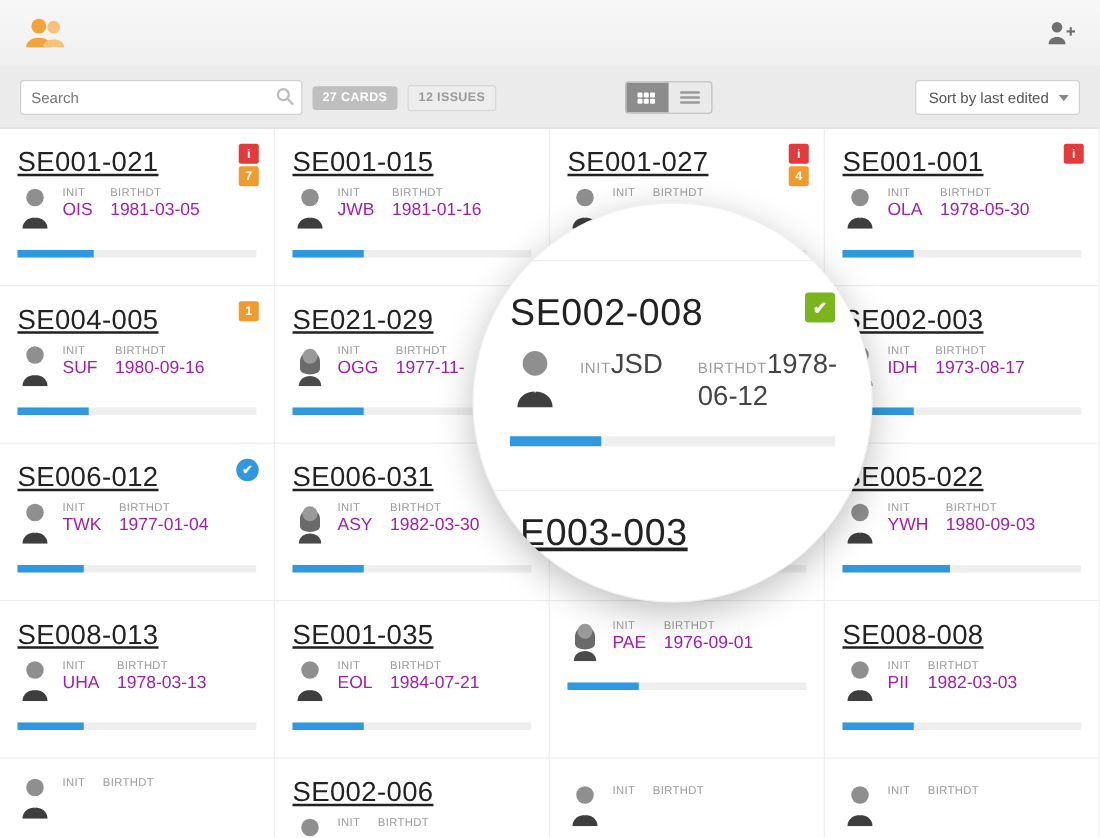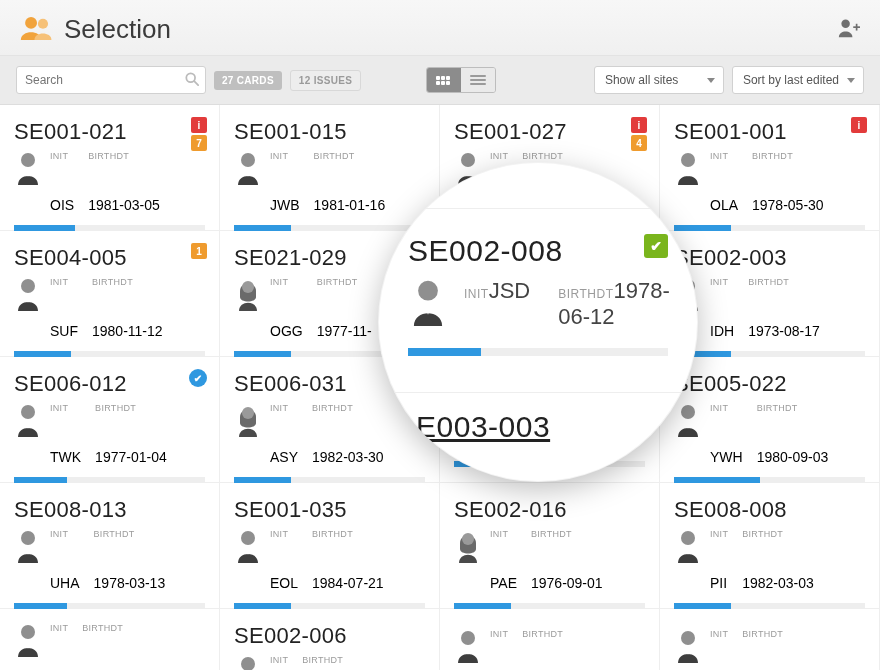--- a/index.html
+++ b/index.html
@@ -4,48 +4,48 @@
 <style>
   * { box-sizing: border-box; margin: 0; padding: 0; }
   html, body { width: 880px; height: 670px; font-family: "Helvetica Neue", Arial, sans-serif; background: #fff; color: #333; overflow: hidden; }
   .header { display: flex; align-items: center; padding: 14px 20px 10px 20px; background: linear-gradient(#f7f7f7,#f0f0f0); border-bottom: 1px solid #e3e3e3; }
   .header .title { font-size: 26px; font-weight: 300; color: #3b3b3b; margin-left: 10px; }
   .header .spacer { flex: 1; }
   .people-icon svg { width: 34px; height: 24px; }
   .adduser-icon svg { width: 22px; height: 20px; }
 
   .toolbar { display: flex; align-items: center; gap: 8px; padding: 10px 16px; background: #ebebeb; border-bottom: 1px solid #ddd; }
-  .search-wrap { position: relative; width: 190px; }
+  .search-wrap { position: relative; width: 226px; }
   .search-input { width: 100%; height: 28px; border: 1px solid #d1d1d1; border-radius: 3px; padding: 0 28px 0 8px; font-size: 12px; color: #888; background: #fff; }
   .search-btn { position: absolute; right: 4px; top: 4px; width: 20px; height: 20px; border: none; background: transparent; cursor: pointer; color: #bbb; font-size: 14px; }
   .pill { background: #bfbfbf; color: #fff; font-size: 10px; font-weight: 600; padding: 4px 8px; border-radius: 3px; letter-spacing: .3px; }
   .pill.light { background: #ededed; color: #9a9a9a; border: 1px solid #d8d8d8; }
   .toolbar .gap { flex: .6; }
   .view-toggle { display: flex; border: 1px solid #bdbdbd; border-radius: 3px; overflow: hidden; }
   .view-btn { width: 34px; height: 24px; display: flex; align-items: center; justify-content: center; background: #eaeaea; border: none; cursor: pointer; }
   .view-btn.active { background: #8c8c8c; }
   .grid-glyph { width: 16px; display: grid; grid-template-columns: repeat(3, 4px); grid-template-rows: repeat(2, 4px); gap: 1px; }
   .grid-glyph span { background: #fff; border-radius: 1px; }
   .view-btn:not(.active) .grid-glyph span,
   .view-btn:not(.active) .list-glyph span { background: #9a9a9a; }
   .list-glyph { display: flex; flex-direction: column; gap: 2px; }
   .list-glyph span { width: 16px; height: 2px; background: #fff; border-radius: 1px; }
   .toolbar .gap2 { flex: 1; }
   .dropdown { position: relative; height: 28px; border: 1px solid #d1d1d1; background: #fff; border-radius: 3px; font-size: 12px; color: #555; display: flex; align-items: center; padding: 0 24px 0 10px; min-width: 130px; cursor: pointer; }
   .dropdown .caret { position: absolute; right: 8px; top: 11px; width: 0; height: 0; border-left: 4px solid transparent; border-right: 4px solid transparent; border-top: 5px solid #888; }
 
   .grid { display: grid; grid-template-columns: repeat(4, 1fr); }
   .card { border-right: 1px solid #eee; border-bottom: 1px solid #eee; padding: 14px 14px 12px 14px; position: relative; height: 126px; }
-  .card-id { font-size: 22px; font-weight: 400; color: #222; margin-bottom: 6px; letter-spacing: .3px; }
+  .card-id { font-size: 22px; font-weight: 400; color: #222; margin-bottom: 6px; letter-spacing: .3px; text-decoration: underline; }
   .card-body { display: flex; align-items: flex-start; gap: 8px; }
   .avatar svg { width: 28px; height: 34px; }
   .meta { display: flex; gap: 14px; }
   .meta .col { display: flex; flex-direction: column; }
   .meta .lbl { font-size: 9px; color: #9b9b9b; letter-spacing: .3px; }
-  .meta .val { font-size: 14px; color: #000000; margin-top: 36px; }
+  .meta .val { font-size: 14px; color: #a21caf; }
   .progress { margin-top: 12px; height: 6px; background: #eee; border-radius: 0; position: relative; }
   .progress .bar { position: absolute; left: 0; top: 0; bottom: 0; background: #2f98e0; }
   .badges { position: absolute; top: 12px; right: 12px; display: flex; flex-direction: column; gap: 2px; }
   .badge { width: 16px; height: 16px; border-radius: 2px; color: #fff; font-size: 10px; font-weight: 700; display: flex; align-items: center; justify-content: center; }
   .badge.red { background: #e23b3b; }
   .badge.orange { background: #ef9b2e; }
   .verify { position: absolute; top: 12px; right: 12px; width: 18px; height: 18px; border-radius: 50%; background: #2f98e0; display: flex; align-items: center; justify-content: center; }
   .verify::after { content: "✔"; color: #fff; font-size: 10px; font-weight: 700; }
 
   
@@ -85,21 +85,20 @@
 
 <div class="header">
   <span class="people-icon">
     <svg viewBox="0 0 40 28">
         <circle cx="13" cy="8" r="7" fill="#f1a33c"></circle>
         <path d="M1 28 C1 16 25 16 25 28 Z" fill="#f1a33c"></path>
         <circle cx="27" cy="9" r="6" fill="#f6c178"></circle>
         <path d="M17 28 C17 18 37 18 37 28 Z" fill="#f6c178"></path>
       </svg>
   </span>
-  <span class="title">Selection</span>
   <span class="spacer"></span>
   <span class="adduser-icon">
     <svg viewBox="0 0 26 22">
         <circle cx="9" cy="6" r="5" fill="#6f6f6f"></circle>
         <path d="M1 22 C1 13 17 13 17 22 Z" fill="#6f6f6f"></path>
         <rect x="18" y="9" width="8" height="2" fill="#6f6f6f"></rect>
         <rect x="21" y="6" width="2" height="8" fill="#6f6f6f"></rect>
       </svg>
   </span>
 </div>
@@ -131,24 +130,20 @@
     <button class="view-btn">
         <span class="list-glyph">
           <span></span>
           <span></span>
           <span></span>
         </span>
       </button>
   </div>
   <span class="gap2"></span>
   <div class="dropdown">
-      <span>Show all sites</span>
-      <span class="caret"></span>
-    </div>
-  <div class="dropdown">
       <span>Sort by last edited</span>
       <span class="caret"></span>
     </div>
 </div>
 
 <div class="grid" id="grid">
     <div class="card">
     <div class="badges">
         <span class="badge red">i</span>
         <span class="badge orange">7</span>
@@ -257,21 +252,21 @@
       <span class="avatar"><svg viewBox="0 0 28 34">
             <use href="#avatar-m"></use>
           </svg></span>
       <div class="meta">
         <div class="col">
             <span class="lbl">INIT</span>
             <span class="val">SUF</span>
           </div>
         <div class="col">
             <span class="lbl">BIRTHDT</span>
-            <span class="val">1980-11-12</span>
+            <span class="val">1980-09-16</span>
           </div>
       </div>
     </div>
     <div class="progress">
         <div class="bar" style="width:30%"></div>
       </div>
   </div>
     <div class="card">
 
     <div class="card-id">SE021-029</div>
@@ -466,21 +461,20 @@
             <span class="val">1984-07-21</span>
           </div>
       </div>
     </div>
     <div class="progress">
         <div class="bar" style="width:30%"></div>
       </div>
   </div>
     <div class="card">
 
-    <div class="card-id">SE002-016</div>
     <div class="card-body">
       <span class="avatar"><svg viewBox="0 0 28 34">
             <use href="#avatar-f"></use>
           </svg></span>
       <div class="meta">
         <div class="col">
             <span class="lbl">INIT</span>
             <span class="val">PAE</span>
           </div>
         <div class="col">

